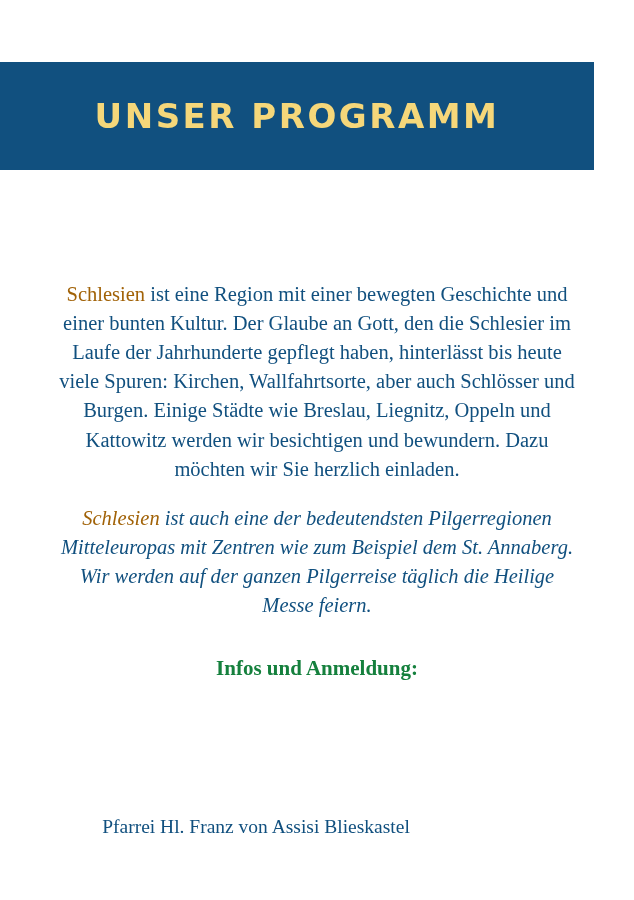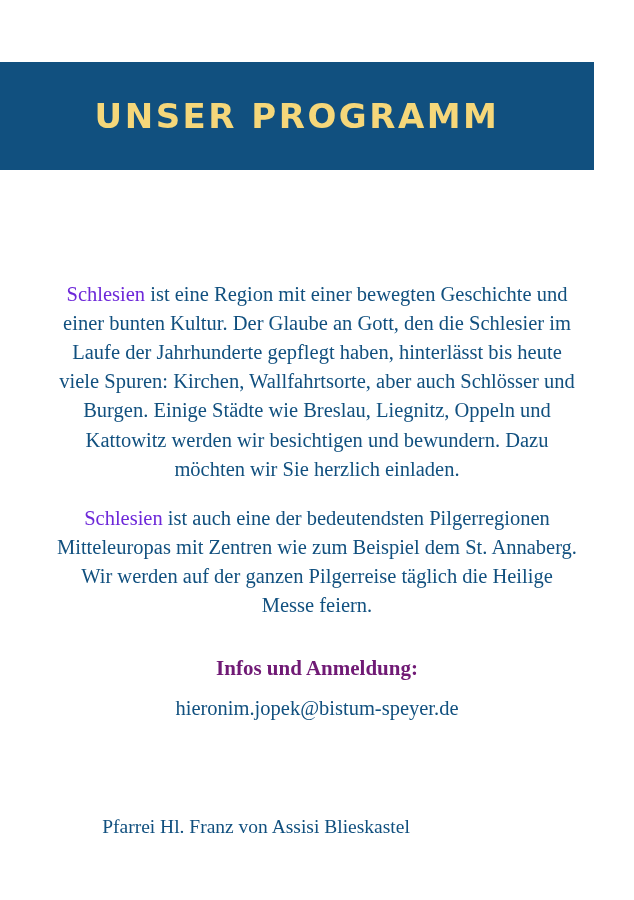--- a/index.html
+++ b/index.html
@@ -60,27 +60,28 @@
     font-size: 20.5px;
     line-height: 1.42;
     text-align: center;
     margin: 0;
   }
   .para-1 {
     padding-top: 110px;
   }
   .para-2 {
     padding-top: 20px;
+    font-style: italic;
   }
   .hl {
-    color: #6d28d9;
+    color: #a16207;
   }
 
   .contact-head {
-    color: #701a75;
+    color: #15803d;
     font-family: "Liberation Serif", serif;
     font-weight: bold;
     font-size: 21px;
     text-align: center;
     margin: 0;
     padding-top: 36px;
   }
   .contact-mail {
     color: #11507f;
     font-family: "Liberation Serif", serif;
@@ -110,19 +111,18 @@
     <div class="banner-title">Unser Programm</div>
   </div>
 
   <div class="content">
 
     <p class="para para-1"><span class="hl">Schlesien</span><span> ist eine Region mit einer bewegten Geschichte und einer bunten Kultur. Der Glaube an Gott, den die Schlesier im Laufe der Jahrhunderte gepflegt haben, hinterlässt bis heute viele Spuren: Kirchen, Wallfahrtsorte, aber auch Schlösser und Burgen. Einige Städte wie Breslau, Liegnitz, Oppeln und Kattowitz werden wir besichtigen und bewundern. Dazu möchten wir Sie herzlich einladen.</span></p>
 
     <p class="para para-2"><span class="hl">Schlesien</span><span> ist auch eine der bedeutendsten Pilgerregionen Mitteleuropas mit Zentren wie zum Beispiel dem St. Annaberg. Wir werden auf der ganzen Pilgerreise täglich die Heilige Messe feiern.</span></p>
 
     <p class="contact-head">Infos und Anmeldung:</p>
-    <p class="contact-mail">hieronim.jopek@bistum-speyer.de</p>
 
   </div>
 
   <div class="footer">Pfarrei Hl. Franz von Assisi Blieskastel</div>
 
 </div>
 
 </body></html>

